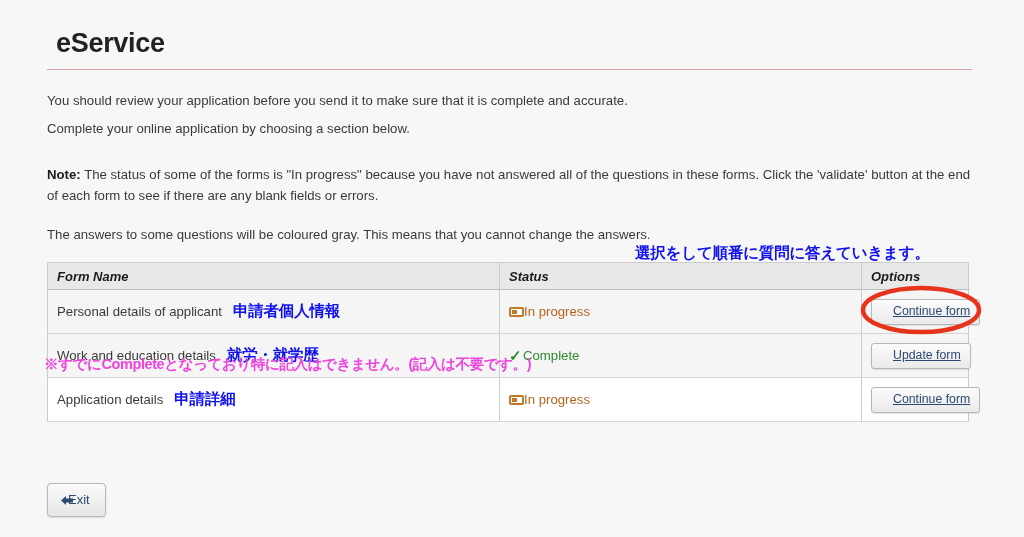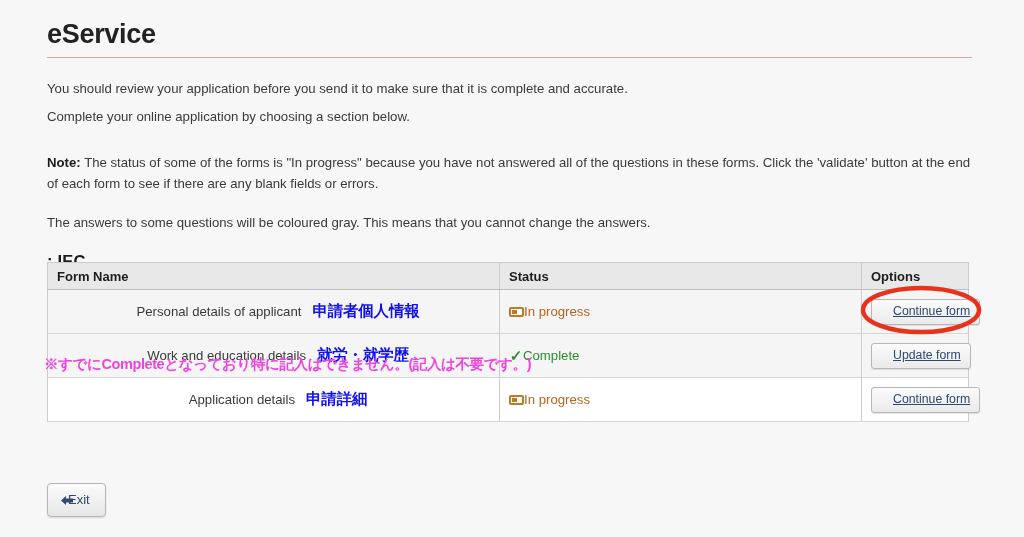--- a/index.html
+++ b/index.html
@@ -20,21 +20,21 @@
     left: 47px;
     top: 0;
     width: 925px;
     height: 537px;
   }
   .app-title {
     font-size: 27px;
     font-weight: bold;
     color: #222222;
     letter-spacing: -0.3px;
-    margin: 0;
+    margin: 9px;
     padding-top: 17px;
     line-height: 34px;
   }
   .title-rule {
     height: 1px;
     background: #d9a3a3;
     margin-top: 6px;
     width: 925px;
   }
   .intro-line {
@@ -105,32 +105,32 @@
     border-right: none;
   }
   .forms-table thead th {
     background: #e8e8e8;
     font-weight: bold;
     font-size: 13px;
     color: #1c1c1c;
     height: 26px;
     padding: 0 0 0 9px;
     border-bottom: 1px solid #bdbdbd;
+    font-style: italic;
   }
   .col-name  { width: 452px; }
   .col-status{ width: 362px; }
   .col-opts  { width: 107px; }
 
   .forms-table tbody tr.row-alt td { background: #f5f5f5; }
   .forms-table tbody tr.row-plain td { background: #ffffff; }
 
   .forms-table tbody td {
     padding: 0 0 0 9px;
     height: 43px;
-    text-align: center;
   }
   .cell-name {
     position: relative;
     white-space: nowrap;
   }
   .name-en {
     font-size: 13.2px;
     color: #3a3a3a;
   }
   .name-jp {
@@ -280,20 +280,21 @@
   <div class="intro-line">Complete your online application by choosing a section below.</div>
 
   <div class="note-block">
     <span class="note-label">Note:</span><span> The status of some of the forms is "In progress" because you have not answered all of the questions in these forms. Click the 'validate' button at the end of each form to see if there are any blank fields or errors.</span>
   </div>
 
   <div class="gray-note">The answers to some questions will be coloured gray. This means that you cannot change the answers.</div>
 
   <div class="section-title">: IEC</div>
 
+  <div class="jp-blue-top">選択をして順番に質問に答えていきます。</div>
 
   <table class="forms-table">
     <colgroup>
       <col class="col-name">
       <col class="col-status">
       <col class="col-opts">
     </colgroup>
     <thead>
       <tr>
         <th>Form Name</th>

